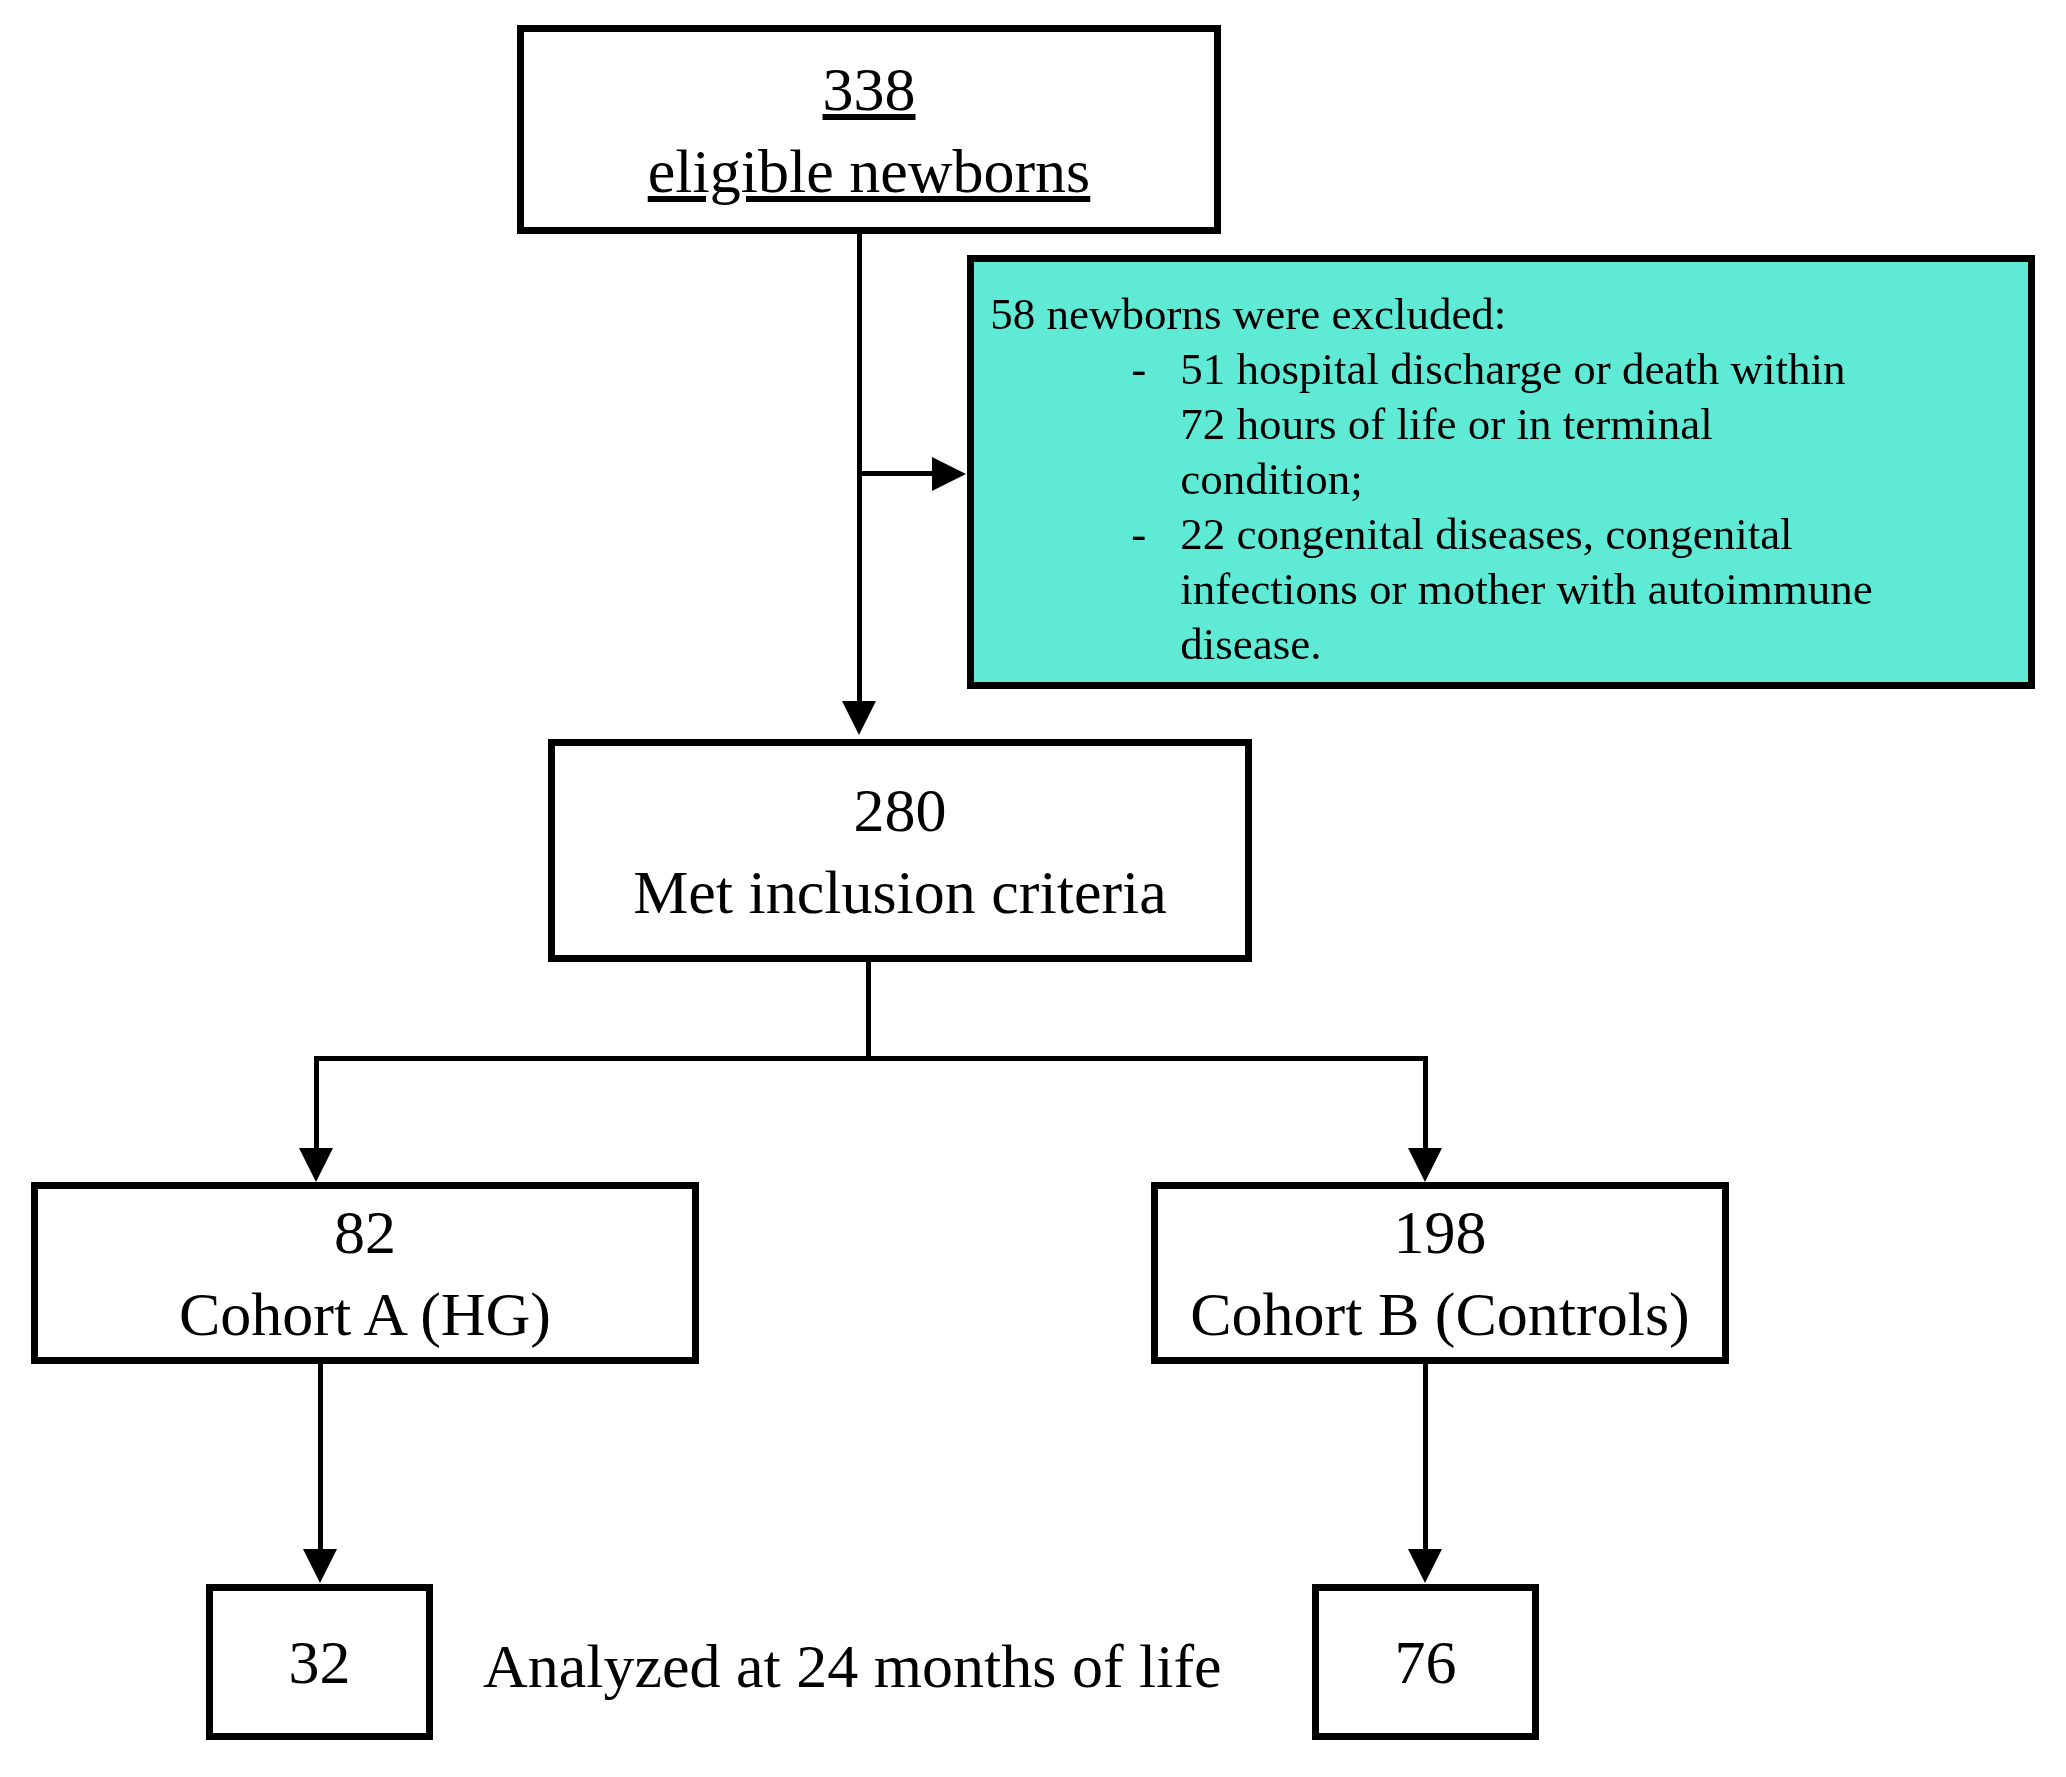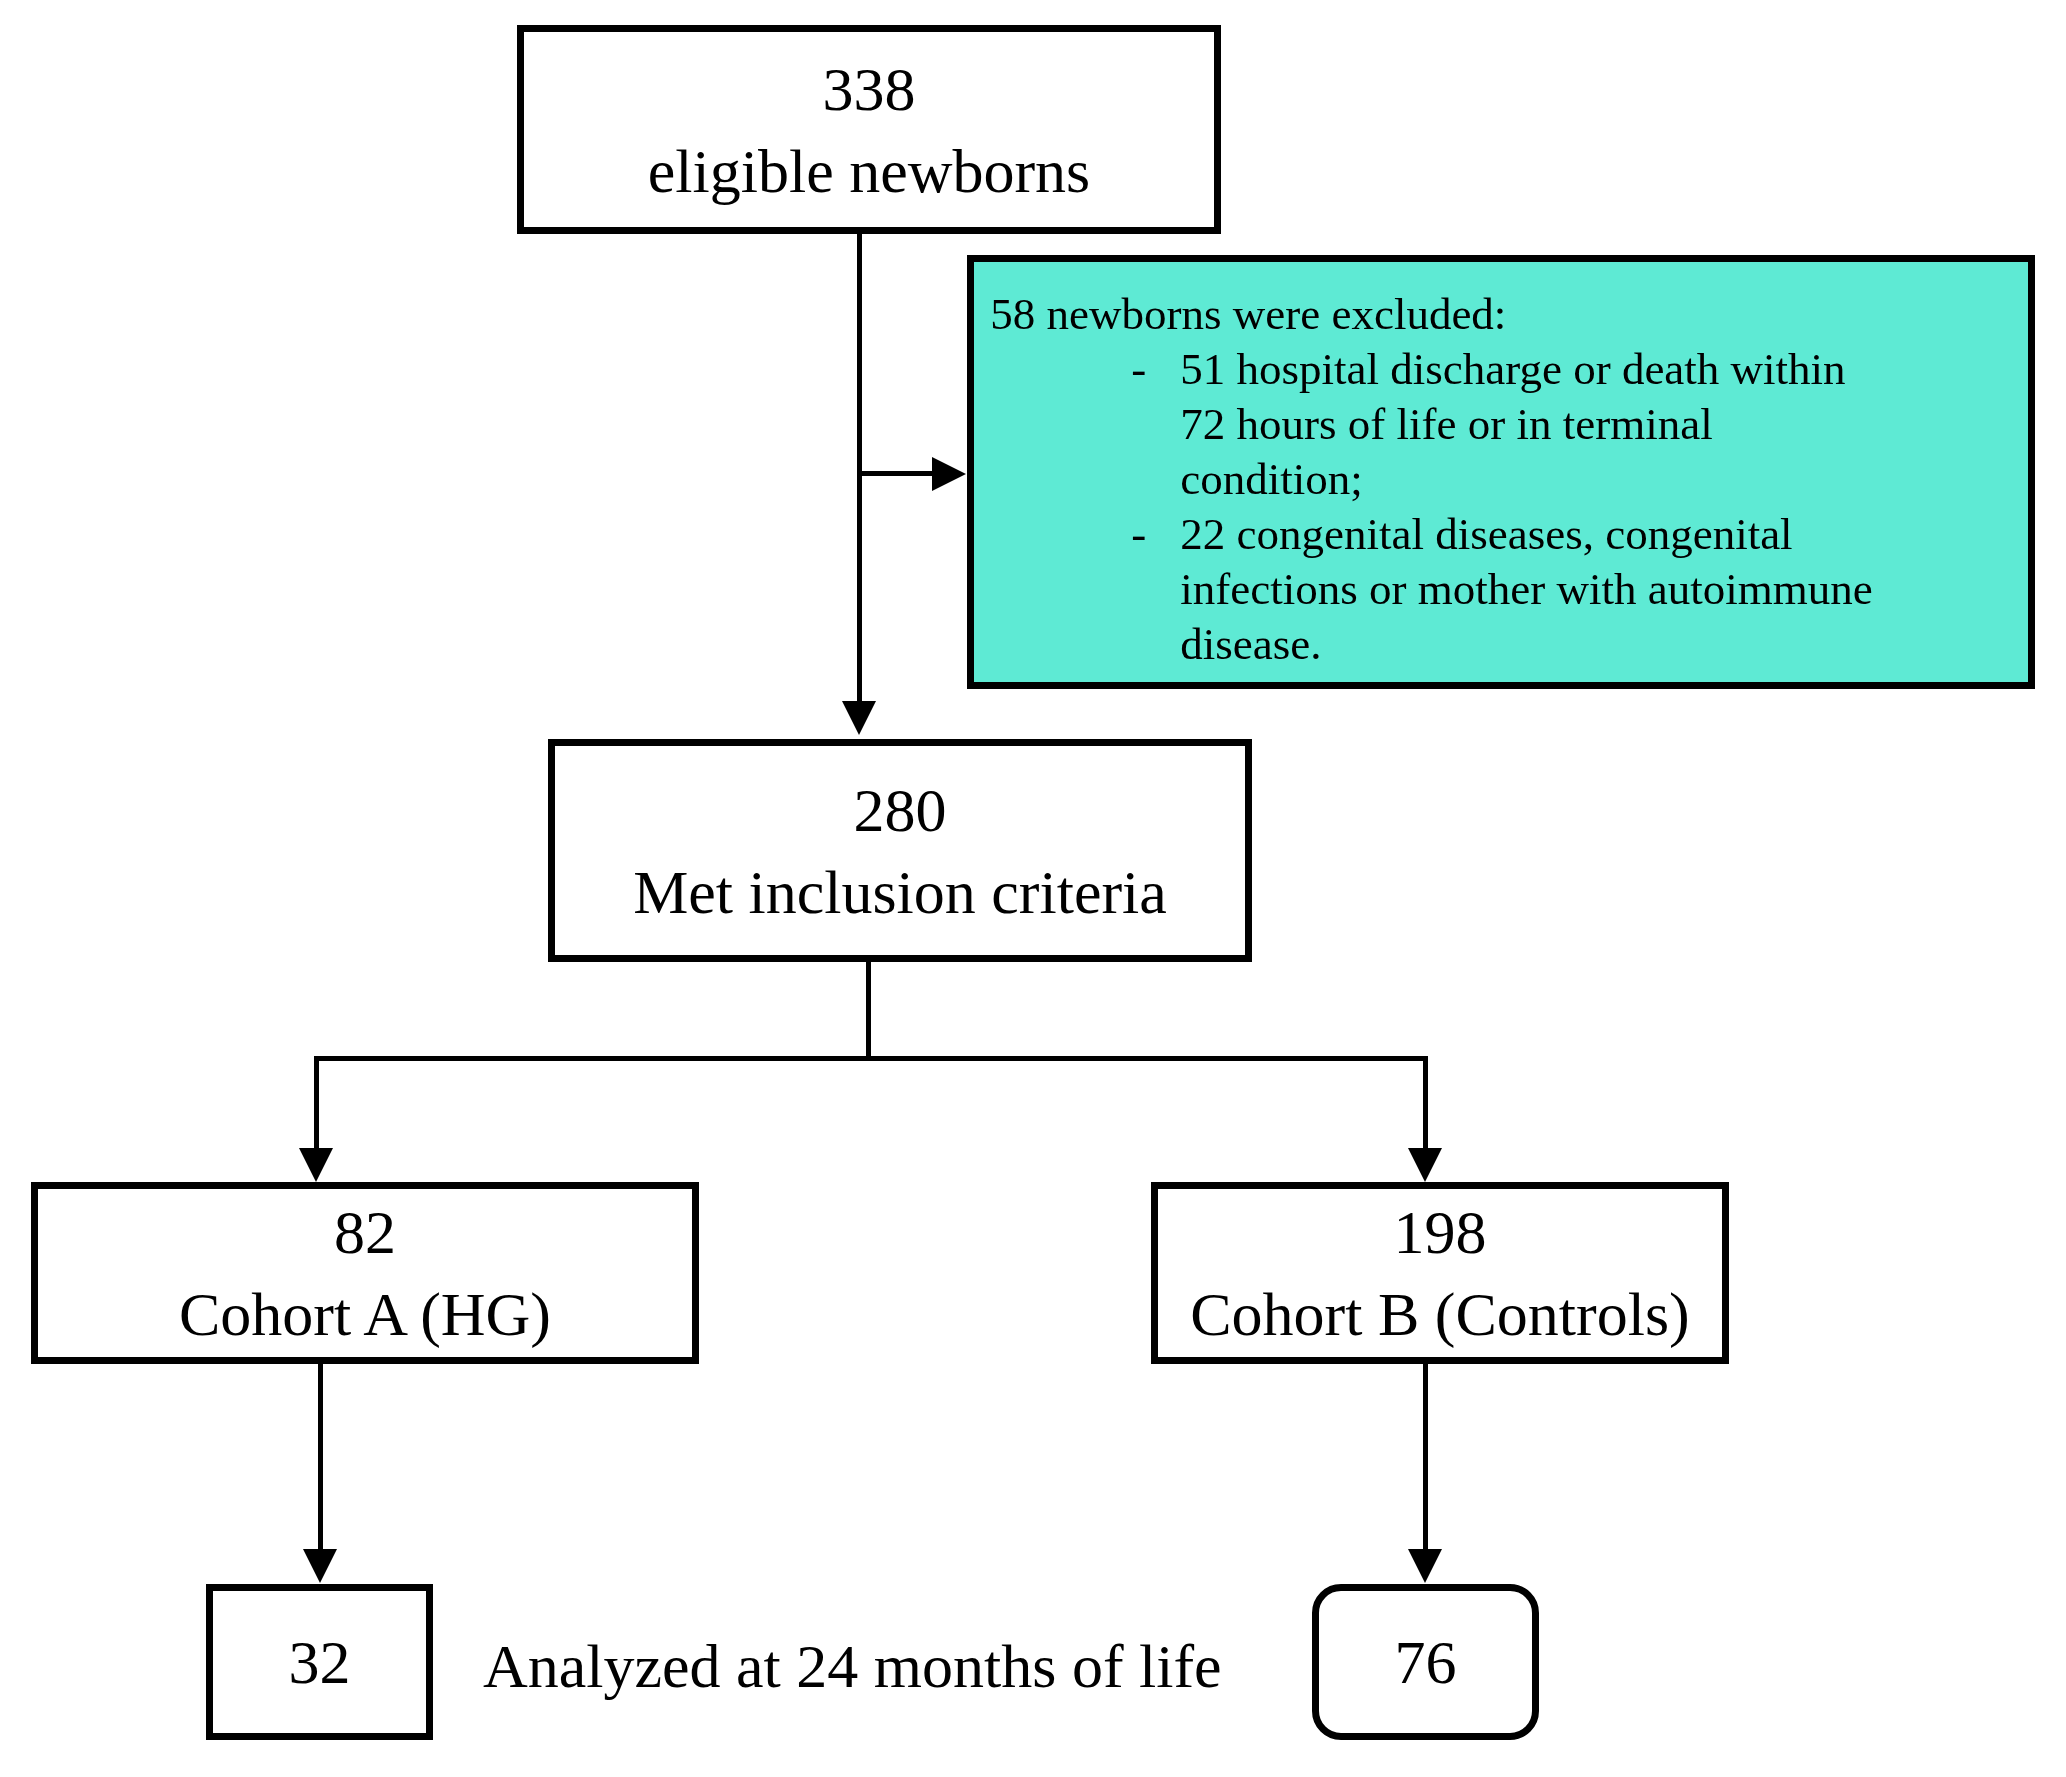--- a/index.html
+++ b/index.html
@@ -78,21 +78,21 @@
     font-size: 62px;
     line-height: 67px;
     white-space: nowrap;
   }
 </style>
 </head>
 <body>
 
 <div id="canvas">
 
-  <div class="fbox" style="left:517px; top:25px; width:704px; height:209px;">
+  <div class="fbox" style="left:517px; top:25px; width:704px; height:209px;text-decoration:underline;">
     <div class="box-text">338</div>
     <div class="box-text">eligible newborns</div>
   </div>
 
   <div class="vline" style="left:857px; top:234px; width:4.5px; height:470px;"></div>
   <div class="arrow-down" style="left:842px; top:701px;"></div>
 
   <div class="hline" style="left:859px; top:471px; width:74px; height:4.5px;"></div>
   <div class="arrow-right" style="left:932px; top:457px;"></div>
 
@@ -142,18 +142,18 @@
   <div class="arrow-down" style="left:303px; top:1549px;"></div>
   <div class="vline" style="left:1423px; top:1364px; width:4.5px; height:187px;"></div>
   <div class="arrow-down" style="left:1408px; top:1549px;"></div>
 
   <div class="fbox" style="left:206px; top:1584px; width:227px; height:156px;">
     <div class="box-text">32</div>
   </div>
 
   <div id="analyzed-label">Analyzed at 24 months of life</div>
 
-  <div class="fbox" style="left:1312px; top:1584px; width:227px; height:156px;border-radius:29px;">
+  <div class="fbox" style="left:1312px; top:1584px; width:227px; height:156px;">
     <div class="box-text">76</div>
   </div>
 
 </div>
 
 
 </body></html>

